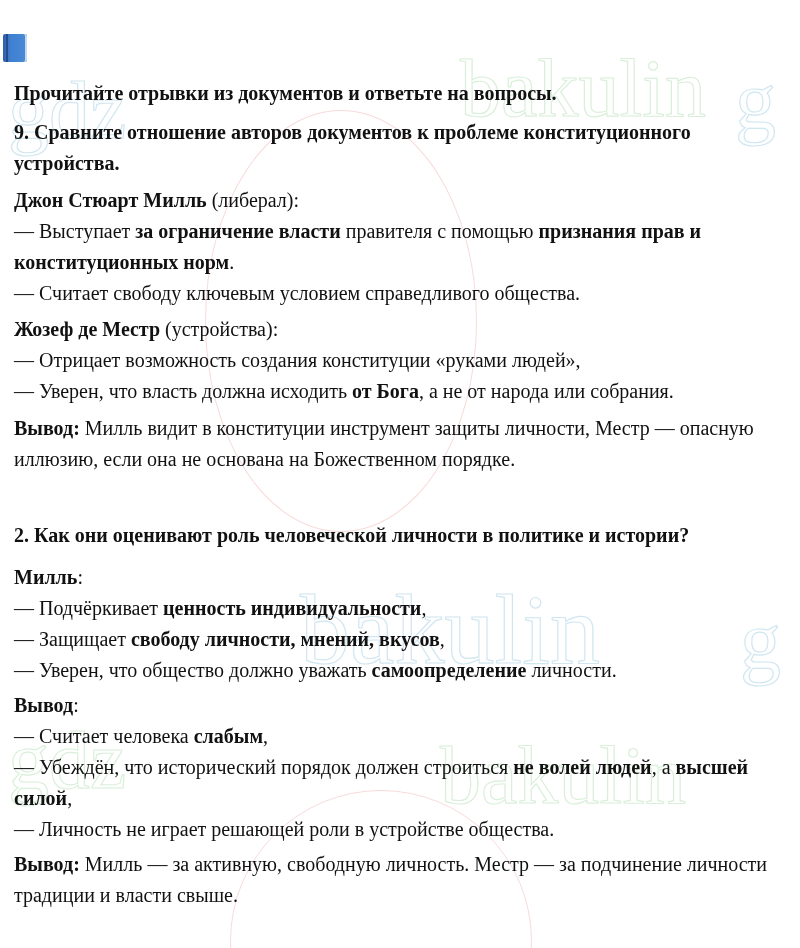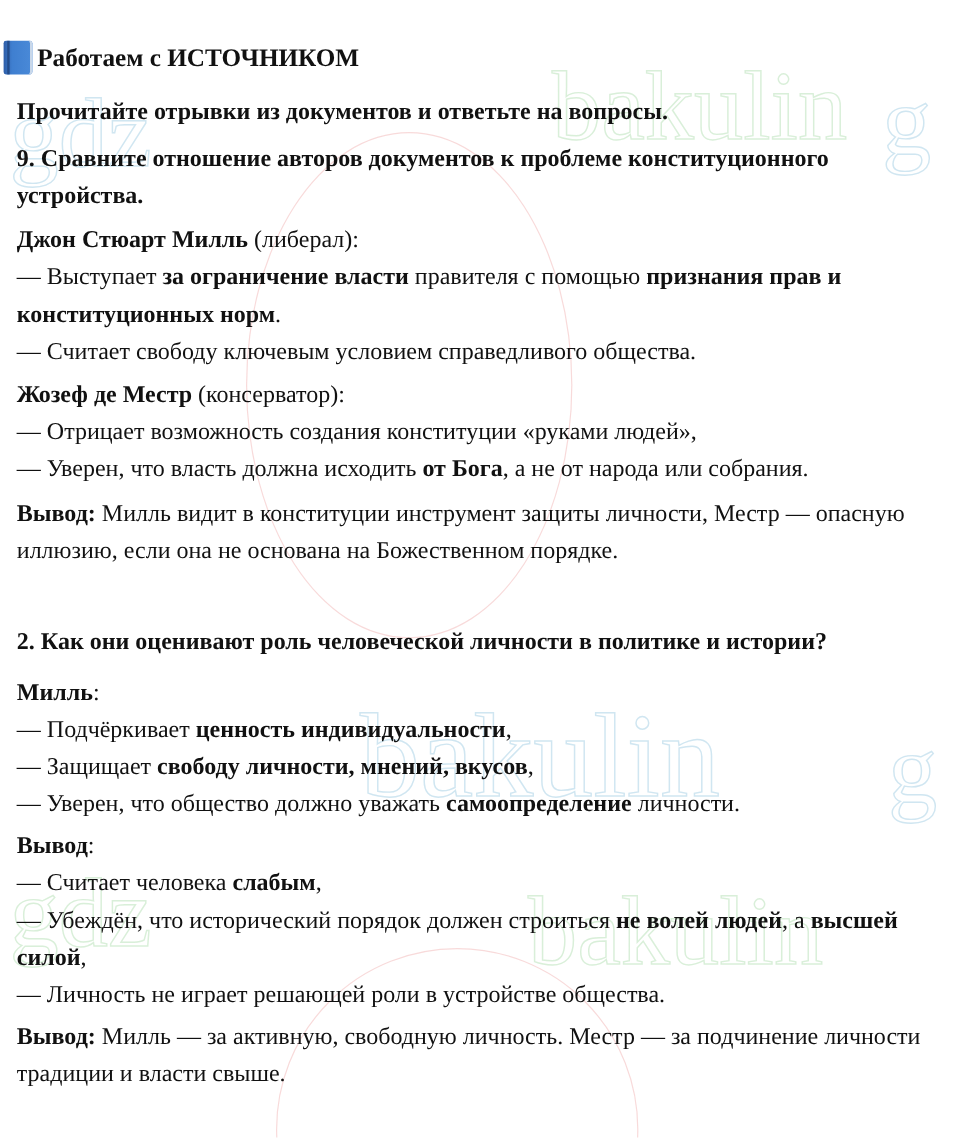--- a/index.html
+++ b/index.html
@@ -45,39 +45,38 @@
   <span style="left:300px;top:580px;font-size:100px">bakulin</span>
   <span class="g" style="left:440px;top:735px">bakulin</span>
   <span style="left:740px;top:600px">g</span>
   <div class="face" style="left:205px;top:110px;width:270px;height:420px"></div>
   <div class="face" style="left:230px;top:790px;width:300px;height:300px"></div>
 </div>
 
 <div class="content">
   <div class="title">
     <span class="book"></span>
-    <span>Работаем с ИСТОЧНИКОМ</span>
   </div>
 
   <div class="blk" style="top:78px">
     <p><b>Прочитайте отрывки из документов и ответьте на вопросы.</b></p>
   </div>
 
   <div class="blk" style="top:117px">
     <p><b>9. Сравните отношение авторов документов к проблеме конституционного устройства.</b></p>
   </div>
 
   <div class="blk" style="top:185px">
     <p><b>Джон Стюарт Милль</b><span> (либерал):</span></p>
     <p><span>— Выступает </span><b>за ограничение власти</b><span> правителя с помощью </span><b>признания прав и конституционных норм</b><span>.</span></p>
     <p>— Считает свободу ключевым условием справедливого общества.</p>
   </div>
 
   <div class="blk" style="top:314px">
-    <p><b>Жозеф де Местр</b><span> (консерватор):</span></p>
+    <p><b>Жозеф де Местр</b><span> (устройства):</span></p>
     <p>— Отрицает возможность создания конституции «руками людей»,</p>
     <p><span>— Уверен, что власть должна исходить </span><b>от Бога</b><span>, а не от народа или собрания.</span></p>
   </div>
 
   <div class="blk" style="top:413px">
     <p><b>Вывод:</b><span> Милль видит в конституции инструмент защиты личности, Местр — опасную иллюзию, если она не основана на Божественном порядке.</span></p>
   </div>
 
   <div class="blk" style="top:520px">
     <p><b>2. Как они оценивают роль человеческой личности в политике и истории?</b></p>

